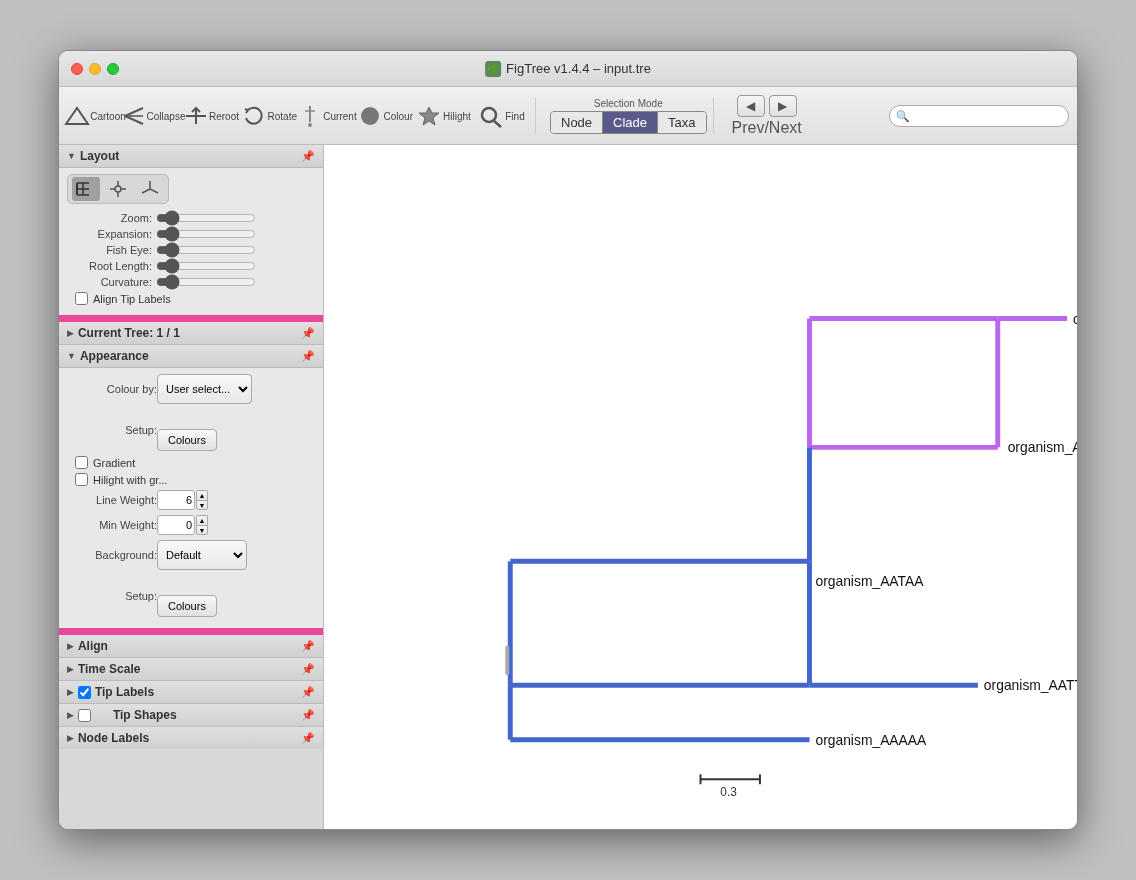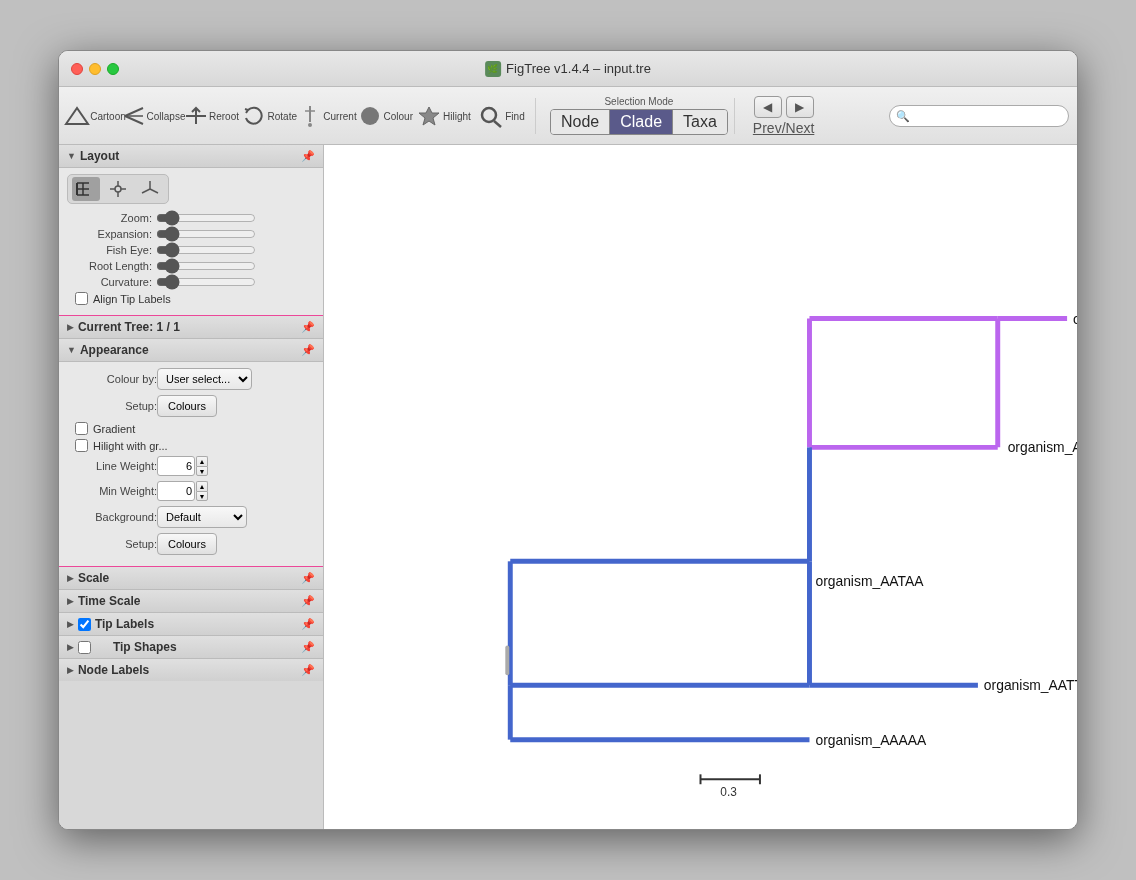--- a/index.html
+++ b/index.html
@@ -123,21 +123,21 @@
     }
     .selection-mode-btns {
       display: flex;
       gap: 0;
       border: 1px solid #888;
       border-radius: 4px;
       overflow: hidden;
     }
     .sel-btn {
       padding: 3px 10px;
-      font-size: 16px;
+      font-size: 13px;
       background: #e8e8e8;
       border: none;
       cursor: pointer;
       color: #333;
     }
     .sel-btn.active {
       background: #5a5a8a;
       color: white;
     }
     .sel-btn:not(:last-child) {
@@ -160,24 +160,23 @@
       border: 1px solid #999;
       border-radius: 4px;
       cursor: pointer;
       display: flex;
       align-items: center;
       justify-content: center;
       font-size: 12px;
       color: #555;
     }
     .prevnext-label {
-      font-size: 14px;
+      font-size: 16px;
       color: #555;
       margin-top: 2px;
-      text-decoration: underline;
     }
     .search-box {
       margin-left: auto;
       position: relative;
     }
     .search-input {
       width: 180px;
       height: 22px;
       border-radius: 11px;
       border: 1px solid #aaa;
@@ -229,21 +228,21 @@
       flex: 1;
     }
     .panel-pin {
       font-size: 11px;
       color: #777;
       cursor: pointer;
     }
     .panel-content {
       padding: 6px 8px;
       background: #e8e8e8;
-      border-bottom: 1px solid #ec4899;
+      border-bottom: 7px solid #ec4899;
     }
     .layout-icons {
       display: flex;
       gap: 4px;
       margin-bottom: 8px;
       padding: 2px 4px;
       background: #d8d8d8;
       border-radius: 5px;
       border: 1px solid #bbb;
       width: fit-content;
@@ -298,38 +297,39 @@
       align-items: center;
       margin-bottom: 5px;
     }
     .form-label {
       width: 90px;
       text-align: right;
       font-size: 11px;
       color: #444;
     }
     select.form-select {
-      height: 22px;
+      height: 30px;
       font-size: 11px;
       border: 1px solid #aaa;
       border-radius: 4px;
       background: linear-gradient(to bottom, #f8f8f8, #e8e8e8);
       padding: 0 4px;
       cursor: pointer;
       outline: none;
       min-width: 90px;
     }
     .colours-btn {
       height: 22px;
       padding: 0 10px;
       font-size: 11px;
       background: linear-gradient(to bottom, #f8f8f8, #e0e0e0);
       border: 1px solid #aaa;
       border-radius: 4px;
       cursor: pointer;
+      margin-top: 20px;
     }
     .number-input-wrap {
       display: flex;
       align-items: center;
     }
     .number-input {
       width: 38px;
       height: 20px;
       border: 1px solid #aaa;
       border-radius: 3px;
@@ -629,21 +629,21 @@
           </select>
         </div>
         <div class="form-row">
           <span class="form-label">Setup:</span>
           <button class="colours-btn">Colours</button>
         </div>
       </div>
 
       <div class="panel-header">
         <span class="panel-header-arrow">▶</span>
-        <span class="panel-header-title">Scale</span>
+        <span class="panel-header-title">Align</span>
         <span class="panel-pin">📌</span>
       </div>
 
       <div class="panel-header">
         <span class="panel-header-arrow">▶</span>
         <span class="panel-header-title">Time Scale</span>
         <span class="panel-pin">📌</span>
       </div>
 
       <div class="panel-header">

